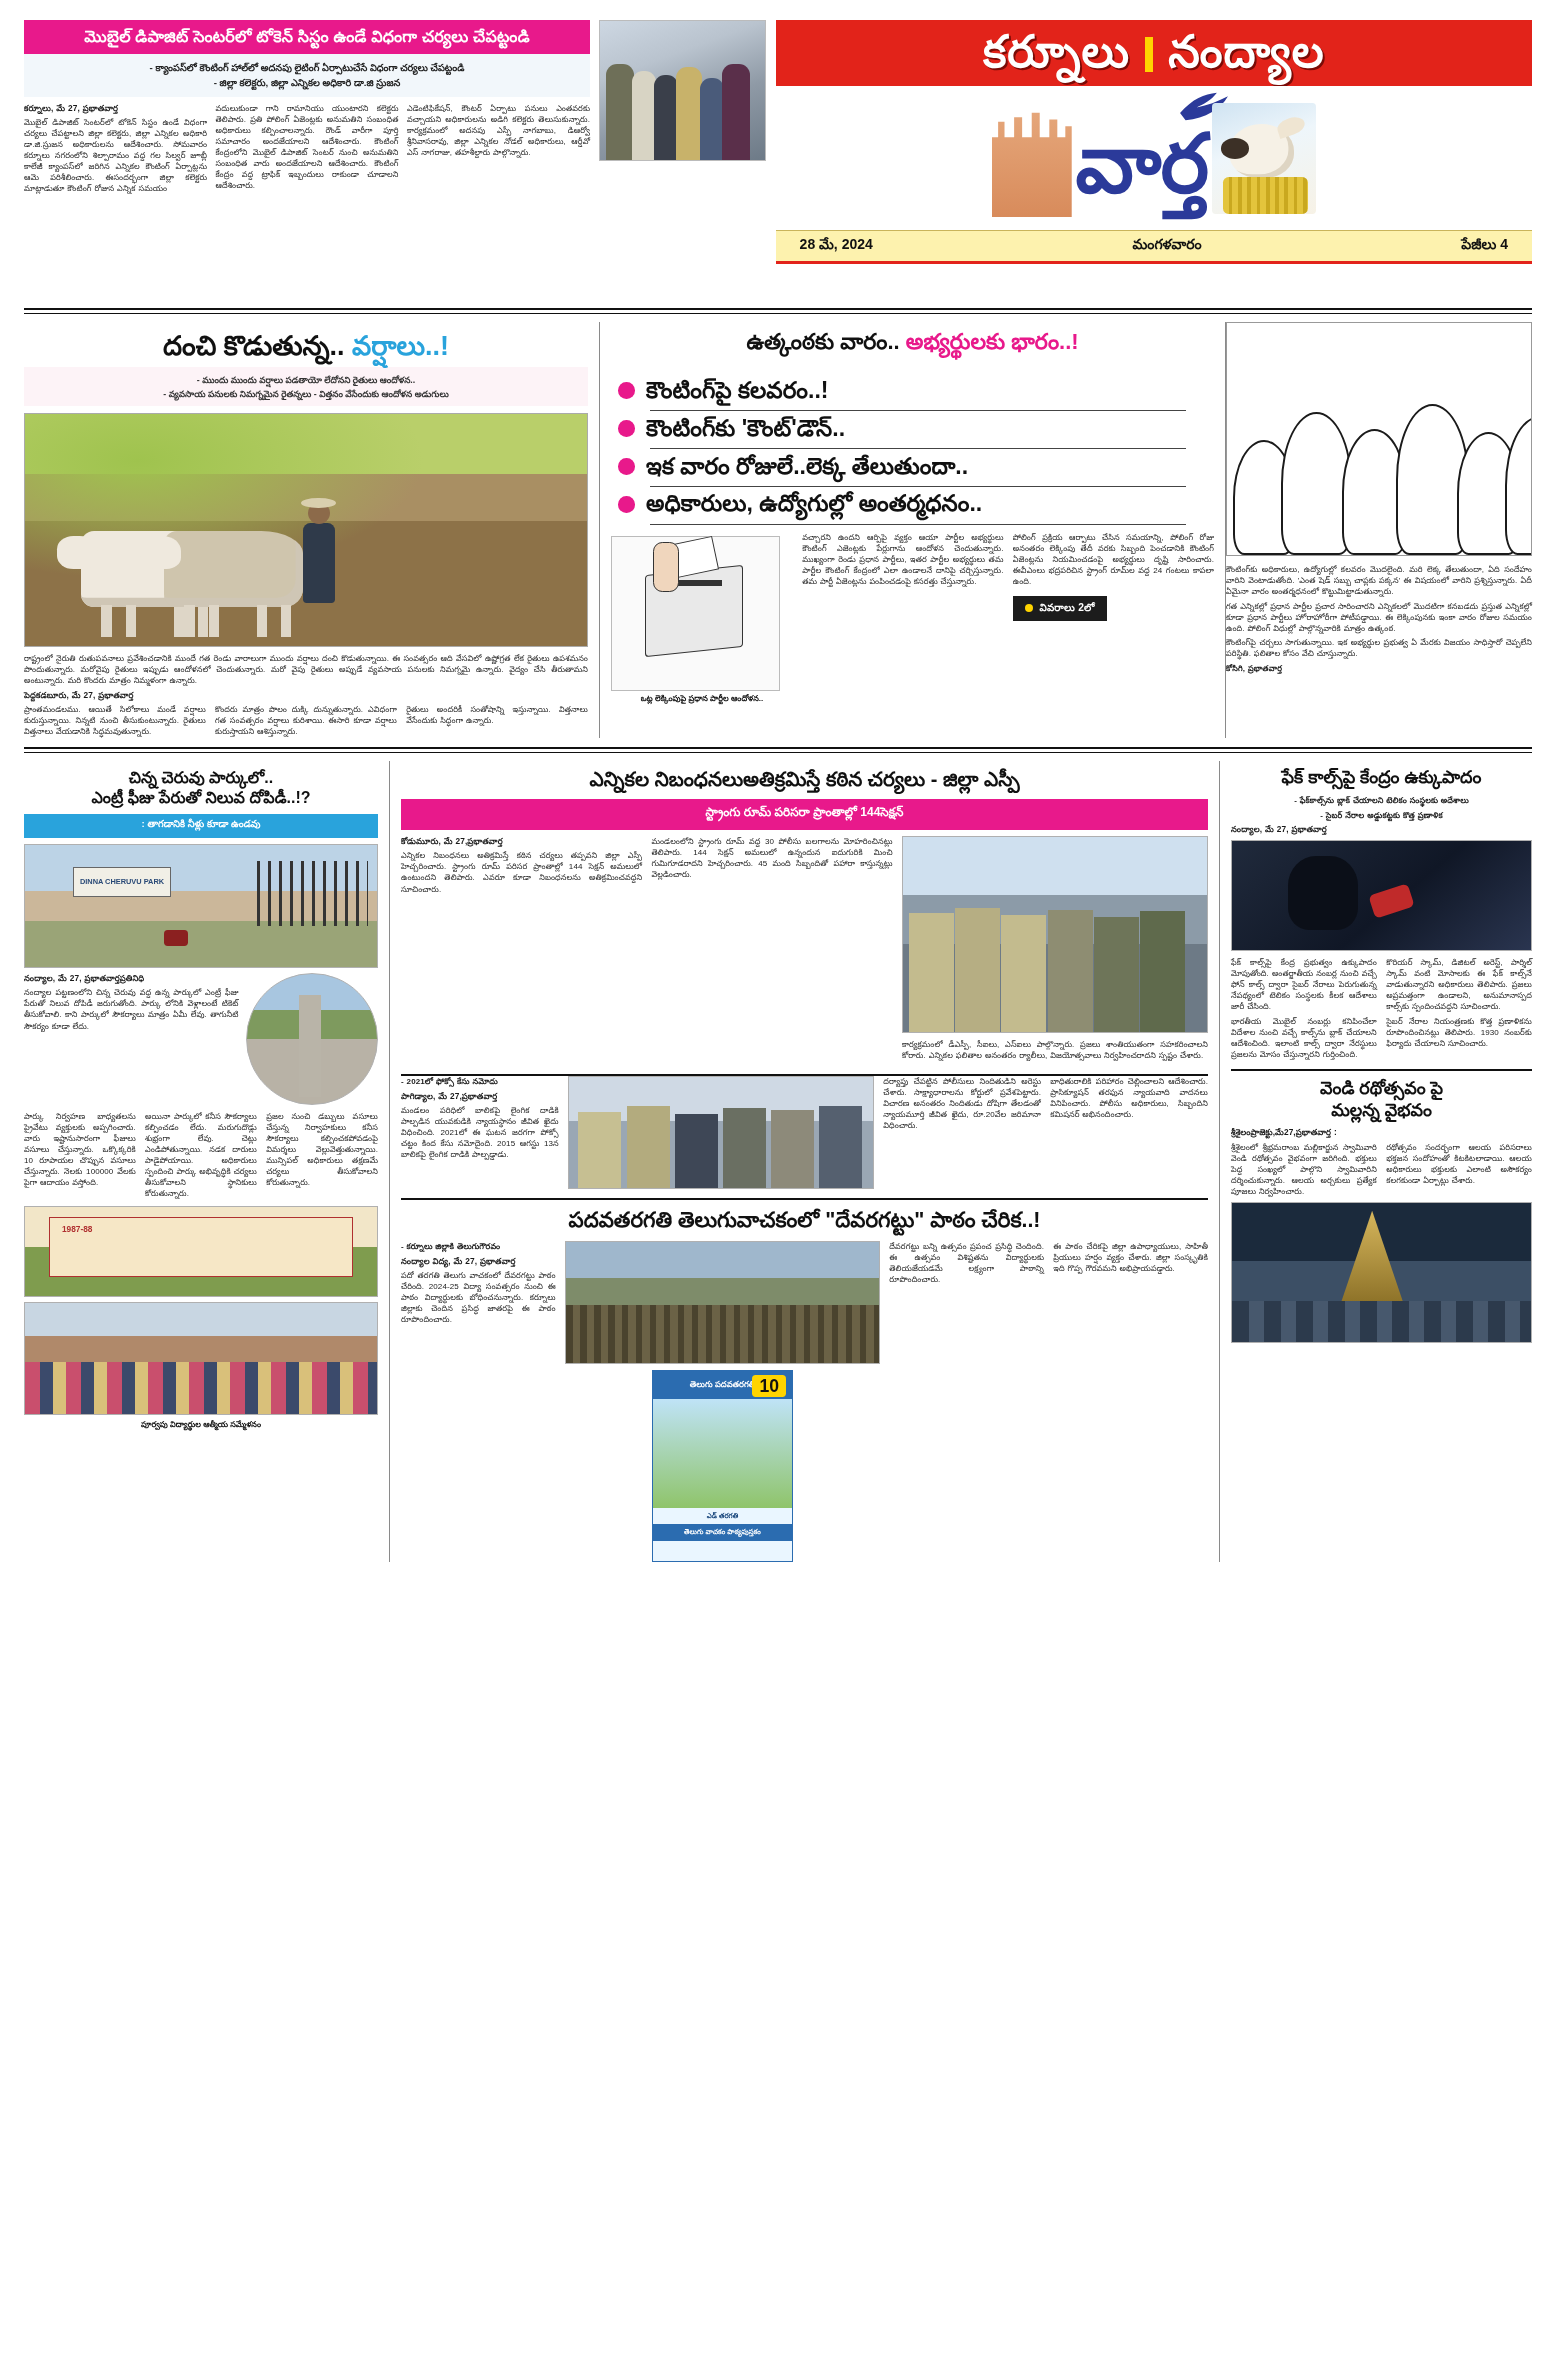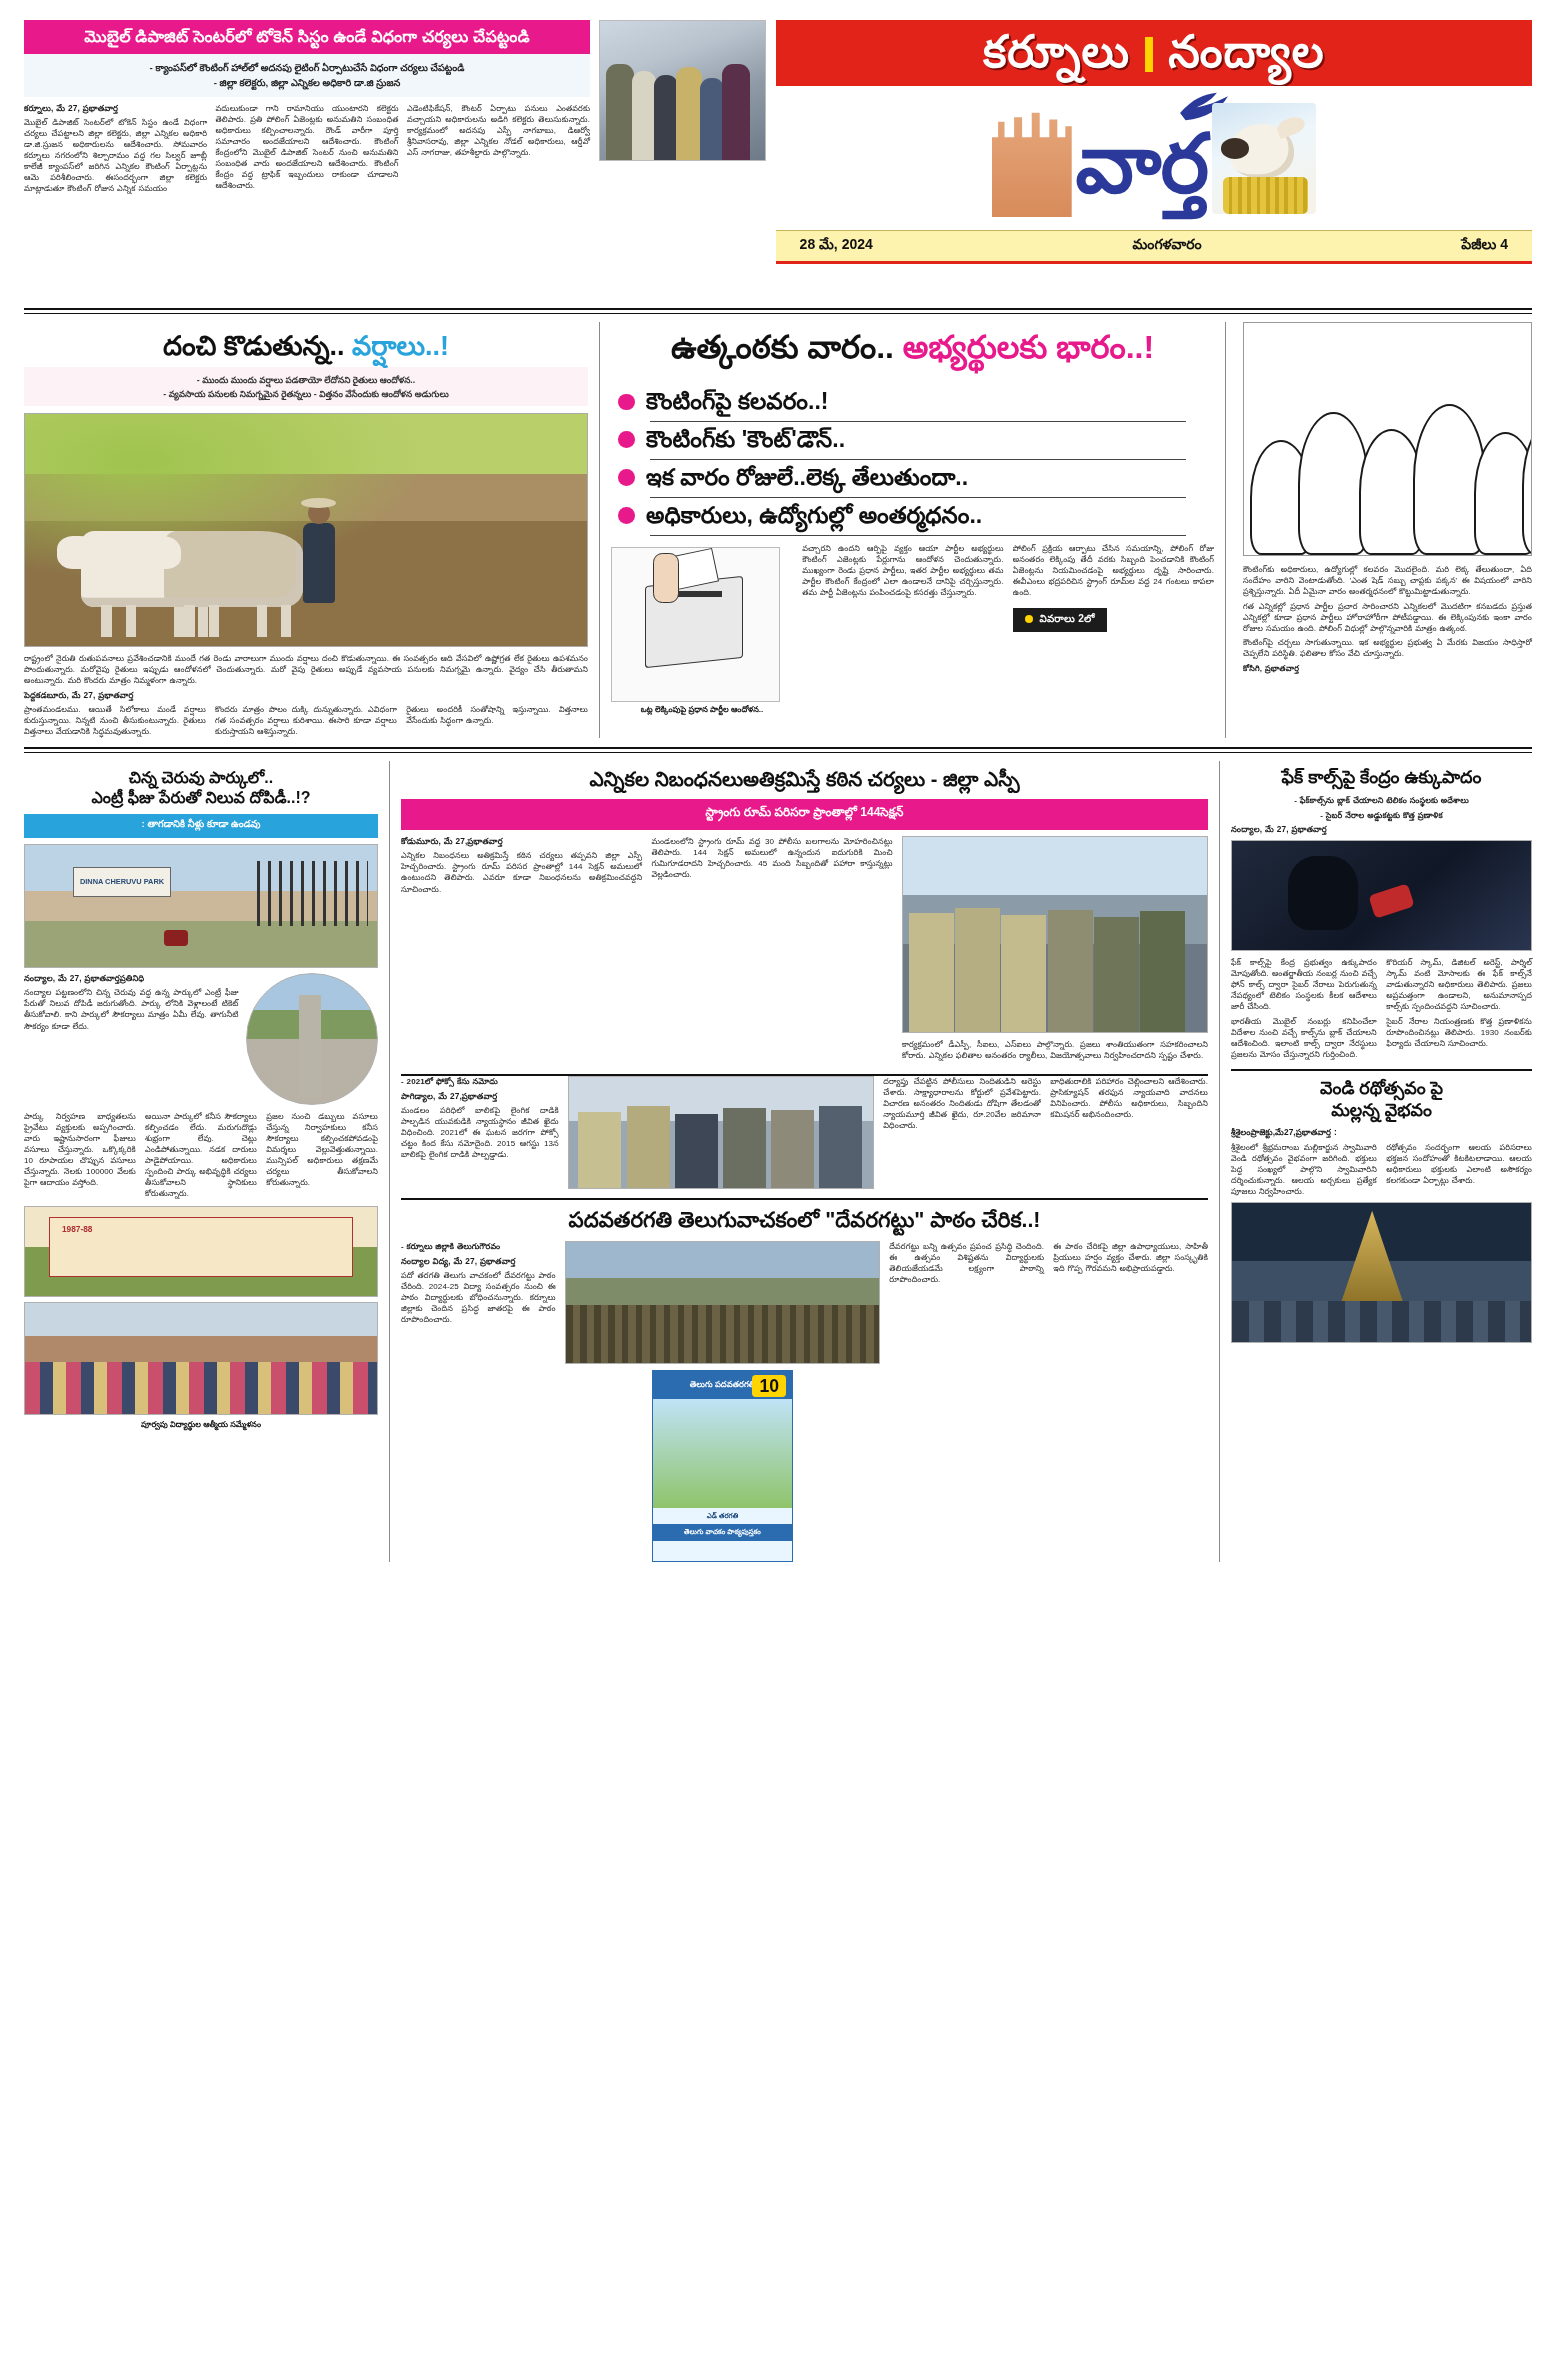--- a/index.html
+++ b/index.html
@@ -112,21 +112,21 @@
   .b1-left{width:564px;flex:0 0 564px;}
   .b1-mid{width:603px;flex:0 0 603px;}
   .b1-right{flex:1;}
 
   .hl-1{
     font-size:27px;font-weight:bold;text-align:center;line-height:1.1;
     padding:9.3px 0 5.6px 0;
   }
   .hl-1 .blue{color:#29a3dc;}
   .hl-2{
-    font-size:32px;font-weight:bold;text-align:center;line-height:1.12;
+    font-size:22px;font-weight:bold;text-align:center;line-height:1.12;
     padding:7.4px 0 5.6px 0;
   }
   .hl-2 .pink{color:#e8198b;}
   .deck-box{
     background:#fdf3f7;font-size:8.8px;text-align:center;
     padding:5.6px 7.4px;line-height:1.6;font-weight:600;color:#333;
   }
   .farm-photo{
     height:232px;margin-top:6.5px;border:0.9px solid #aaa;
     background:
@@ -351,21 +351,21 @@
         <div class="col-text" style="flex:1;">
           <p>పోలింగ్ ప్రక్రియ ఆర్పాటు చేసిన సమయాన్ని, పోలింగ్ రోజు అనంతరం లెక్కింపు తేదీ వరకు సిబ్బంది పెంచడానికి కౌంటింగ్ ఏజెంట్లను నియమించడంపై అభ్యర్థులు దృష్టి సారించారు. ఈవీఎంలు భద్రపరిచిన స్ట్రాంగ్ రూమ్‌ల వద్ద 24 గంటలు కాపలా ఉంది.</p>
           <div class="blackbadge">
             <span class="yd"></span>
             <span>వివరాలు 2లో</span>
           </div>
         </div>
       </div>
     </div>
 
-    <div class="b1-right vrule" style="padding-left:17px;">
+    <div class="b1-right vrule" style="padding-left:0;">
       <div class="cartoon">
         <div class="head-fig" style="left:5.6px;width:58px;height:111px;"></div>
         <div class="head-fig" style="left:54px;width:67px;height:139px;"></div>
         <div class="head-fig" style="left:115px;width:61px;height:122px;"></div>
         <div class="head-fig" style="left:169px;width:69px;height:147px;"></div>
         <div class="head-fig" style="left:230px;width:59px;height:119px;"></div>
         <div class="head-fig" style="left:278px;width:65px;height:135px;"></div>
       </div>
       <div class="col-text" style="margin-top:7.4px;">
         <p>కౌంటింగ్‌కు అధికారులు, ఉద్యోగుల్లో కలవరం మొదలైంది. మరి లెక్క తేలుతుందా, ఏది సందేహం వారిని వెంటాడుతోంది. 'ఎంత షెడ్ సబ్బు చాప్లకు పక్కన' ఈ విషయంలో వారిని ప్రశ్నిస్తున్నారు. ఏదీ ఏమైనా వారం అంతర్మధనంలో కొట్టుమిట్టాడుతున్నారు.</p>

